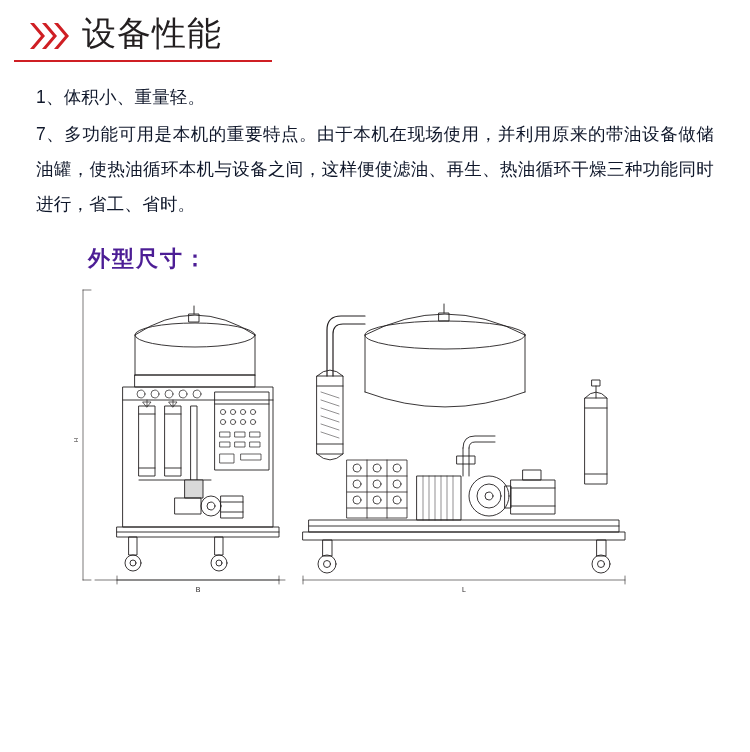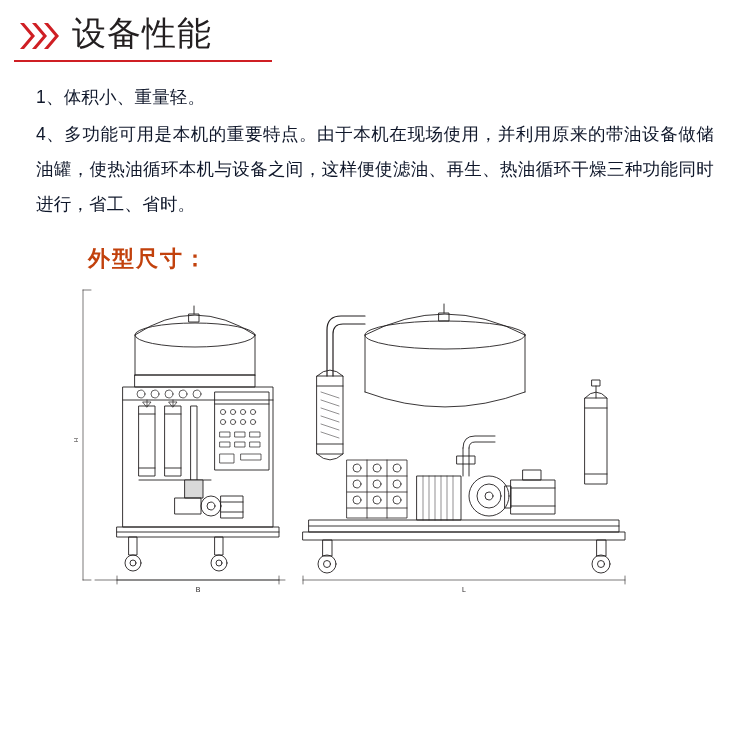--- a/index.html
+++ b/index.html
@@ -18,21 +18,21 @@
   .page {
     width: 750px;
     height: 752px;
     position: relative;
     box-sizing: border-box;
   }
 
   
   .header {
     position: relative;
-    padding: 14px 0 0 20px;
+    padding: 14px 0 0 30px;
     height: 62px;
     box-sizing: border-box;
   }
   .header-row {
     display: flex;
     align-items: center;
   }
   .chev-icon {
     display: inline-block;
     width: 44px;
@@ -74,21 +74,21 @@
   }
 
   
   .dims {
     margin-top: 22px;
     position: relative;
   }
   .dims-title {
     font-size: 22px;
     font-weight: bold;
-    color: #c2410c;
+    color: #4c1d95;
     margin-left: 88px;
     letter-spacing: 2px;
   }
   .drawing-wrap {
     position: relative;
     margin-top: 6px;
     height: 320px;
   }
   .drawing-wrap svg {
     display: block;
@@ -111,21 +111,21 @@
           </g>
         </svg>
       </span>
       <span class="header-title">设备性能</span>
     </div>
     <div class="header-rule"></div>
   </div>
 
   <div class="content">
     <p class="para">1、体积小、重量轻。</p>
-    <p class="para">4、多功能可用是本机的重要特点。由于本机在现场使用，并利用原来的带油设备做储油罐，使热油循环本机与设备之间，这样便使滤油、再生、热油循环干燥三种功能同时进行，省工、省时。</p>
+    <p class="para">7、多功能可用是本机的重要特点。由于本机在现场使用，并利用原来的带油设备做储油罐，使热油循环本机与设备之间，这样便使滤油、再生、热油循环干燥三种功能同时进行，省工、省时。</p>
   </div>
 
   <div class="dims">
     <div class="dims-title">外型尺寸：</div>
 
     <div class="drawing-wrap">
       <svg width="620" height="320" viewBox="0 0 620 320">
         <g stroke="#231f20" fill="none" stroke-width="0.9" stroke-linejoin="round" stroke-linecap="round">
 
           <g stroke-width="0.6">

